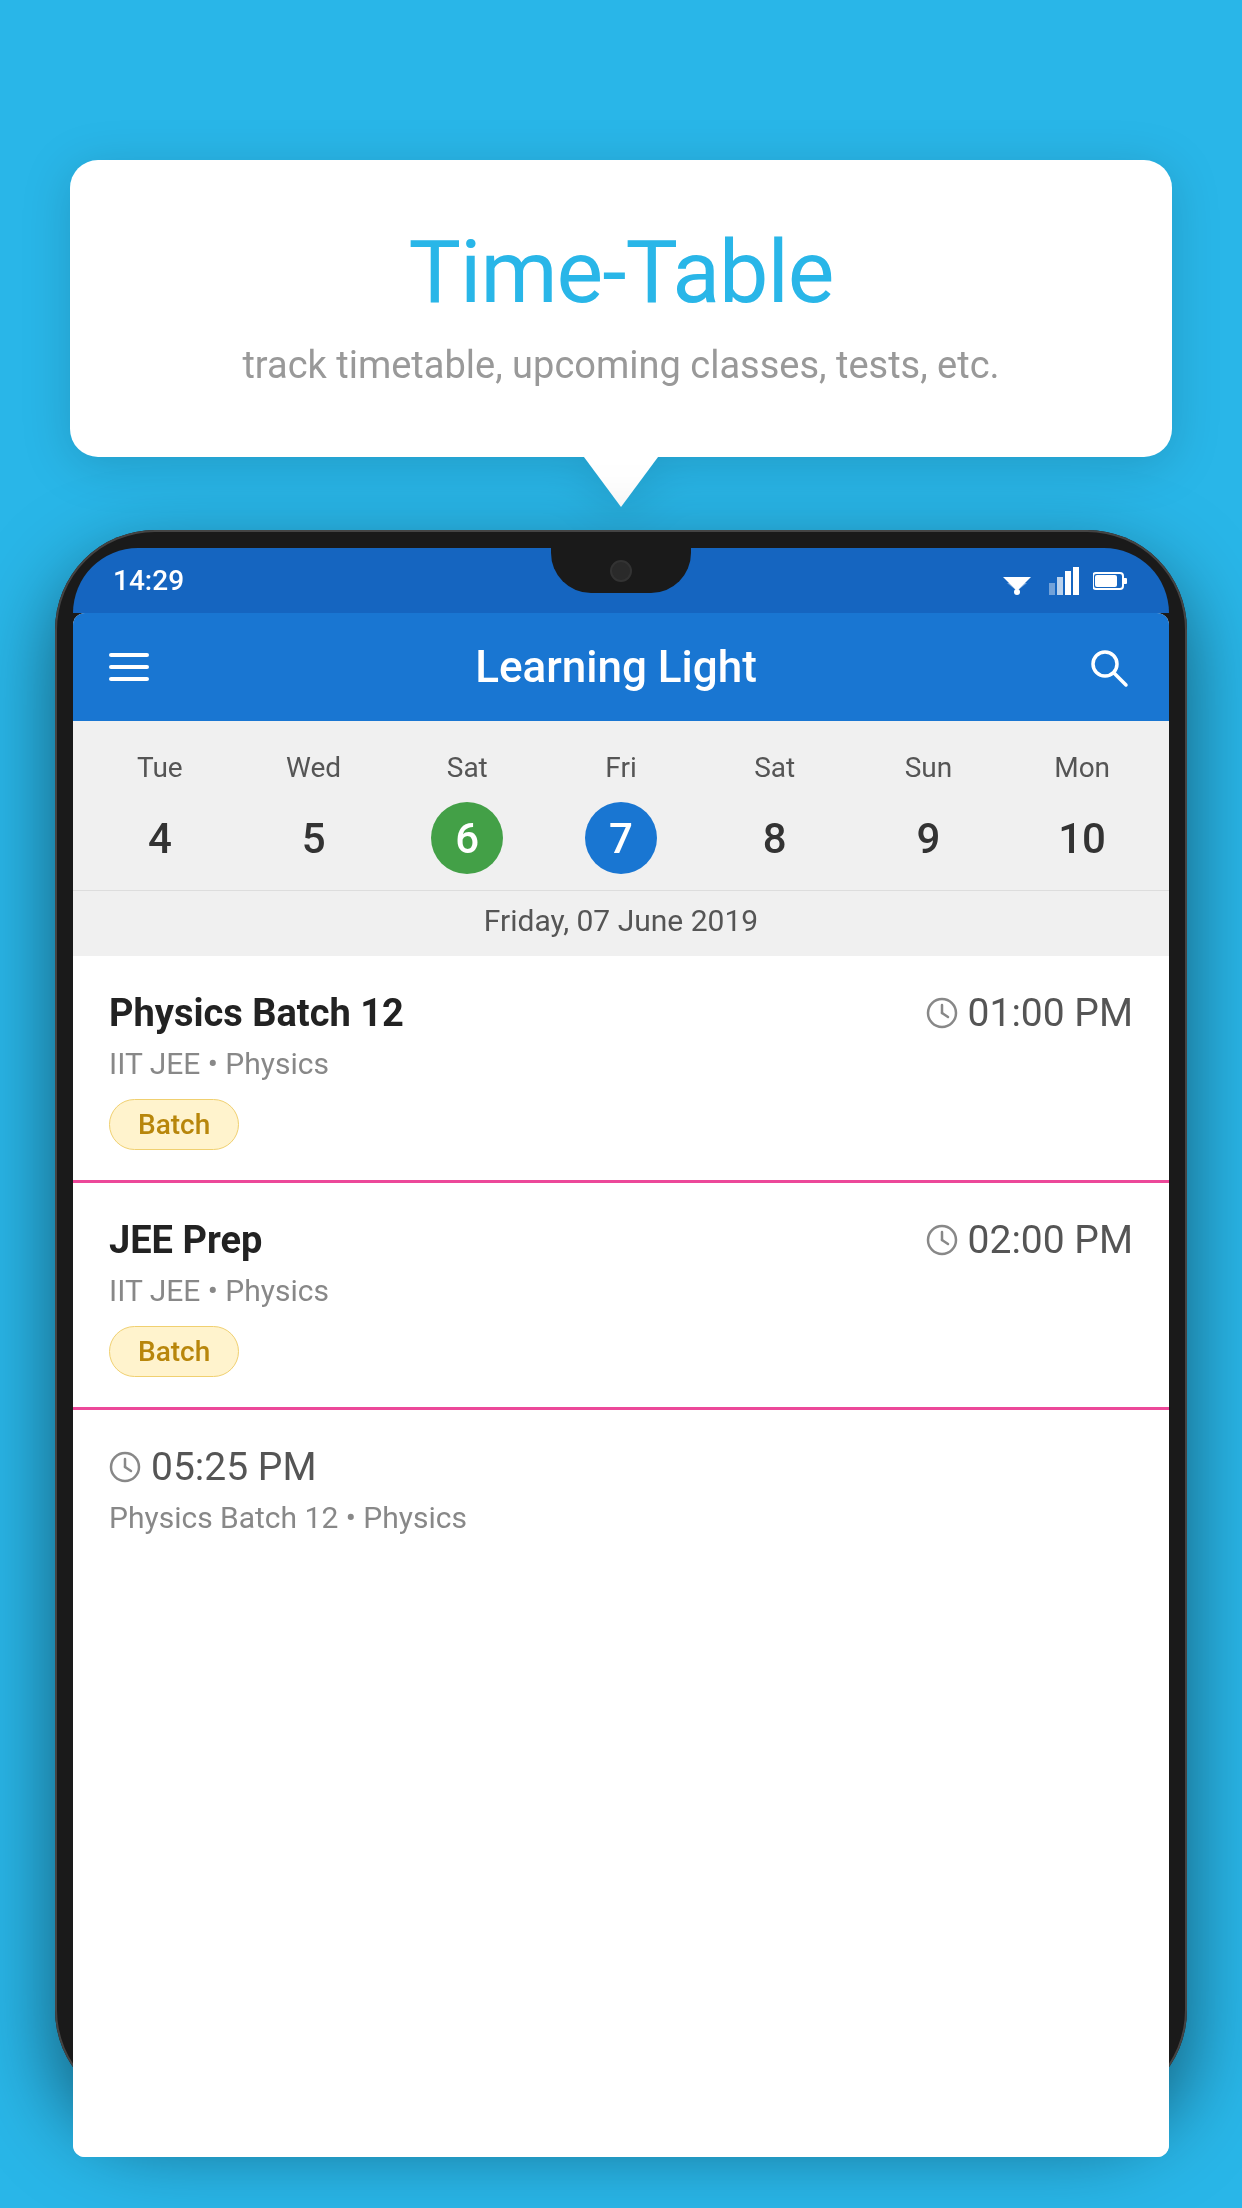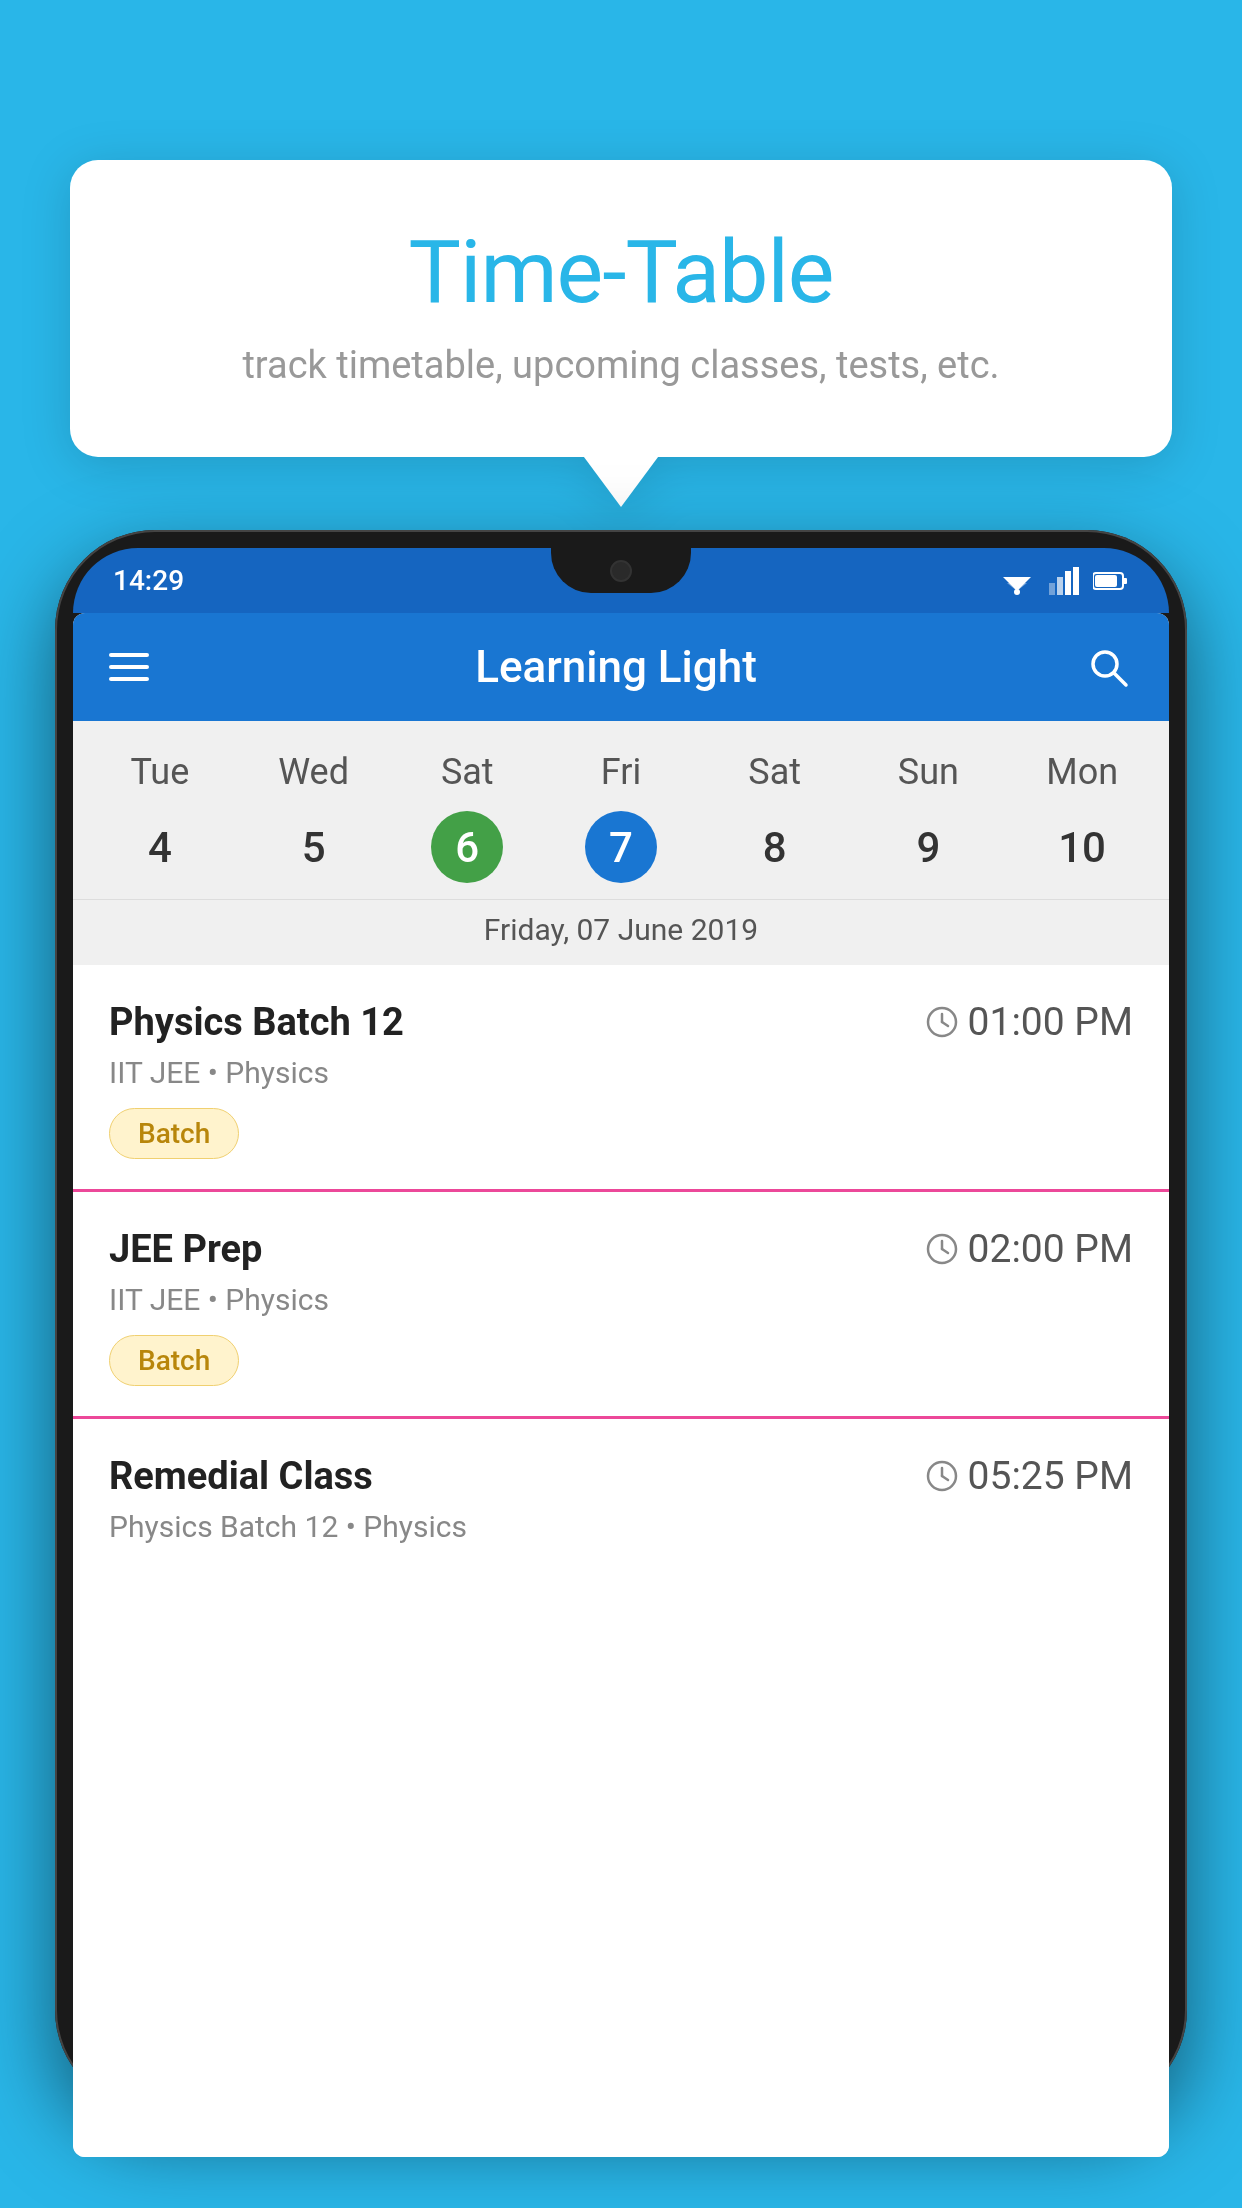--- a/index.html
+++ b/index.html
@@ -182,21 +182,21 @@
     }
 
     .days-header {
       display: grid;
       grid-template-columns: repeat(7, 1fr);
       padding: 0 10px;
     }
 
     .day-name {
       text-align: center;
-      font-size: 36px;
+      font-size: 28px;
       color: #555;
       padding: 10px 0;
       font-weight: 400;
     }
 
     .days-numbers {
       display: grid;
       grid-template-columns: repeat(7, 1fr);
       padding: 8px 10px 16px;
     }
@@ -418,21 +418,20 @@
               </svg>
               <span>02:00 PM</span>
             </div>
           </div>
           <div class="schedule-meta">IIT JEE • Physics</div>
           <span class="batch-badge">Batch</span>
         </div>
 
         <div class="schedule-item-partial">
           <div class="schedule-item-header">
-            <span class="schedule-title">Remedial Class</span>
             <div class="schedule-time">
               <svg class="clock-icon" viewBox="0 0 32 32">
                 <circle cx="16" cy="16" r="14" fill="none" stroke="#888" stroke-width="2.5"></circle>
                 <line x1="16" y1="8" x2="16" y2="16" stroke="#888" stroke-width="2.5" stroke-linecap="round"></line>
                 <line x1="16" y1="16" x2="22" y2="20" stroke="#888" stroke-width="2.5" stroke-linecap="round"></line>
               </svg>
               <span>05:25 PM</span>
             </div>
           </div>
           <div class="schedule-meta">Physics Batch 12 • Physics</div>

